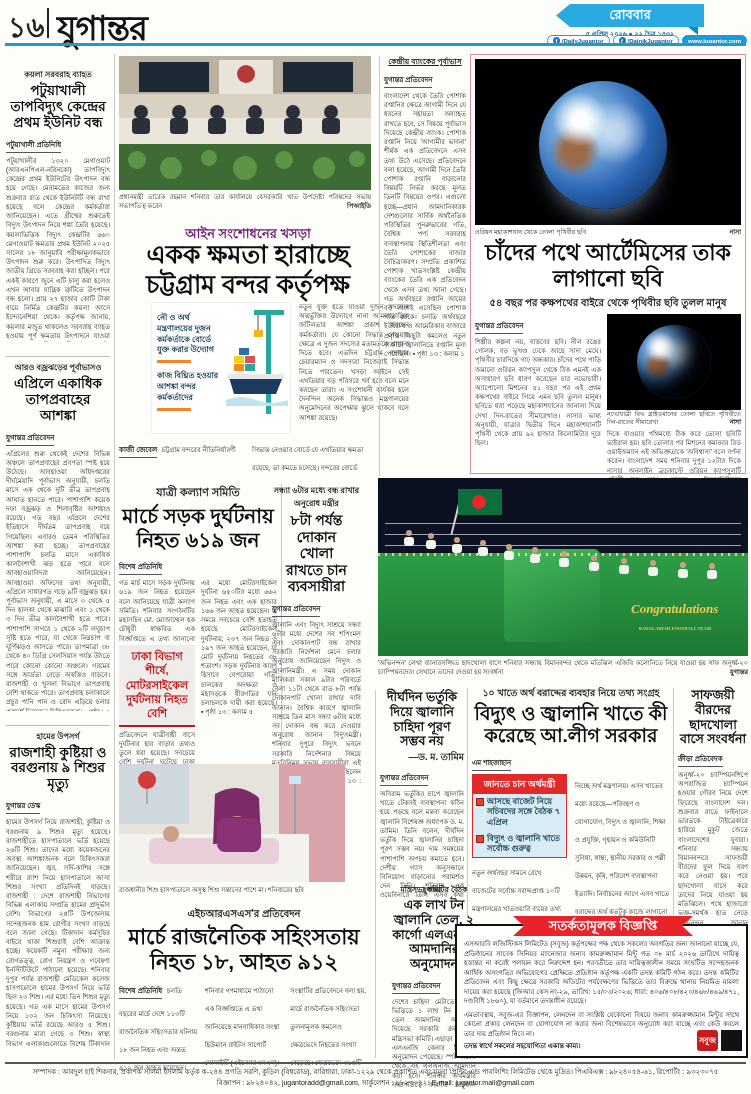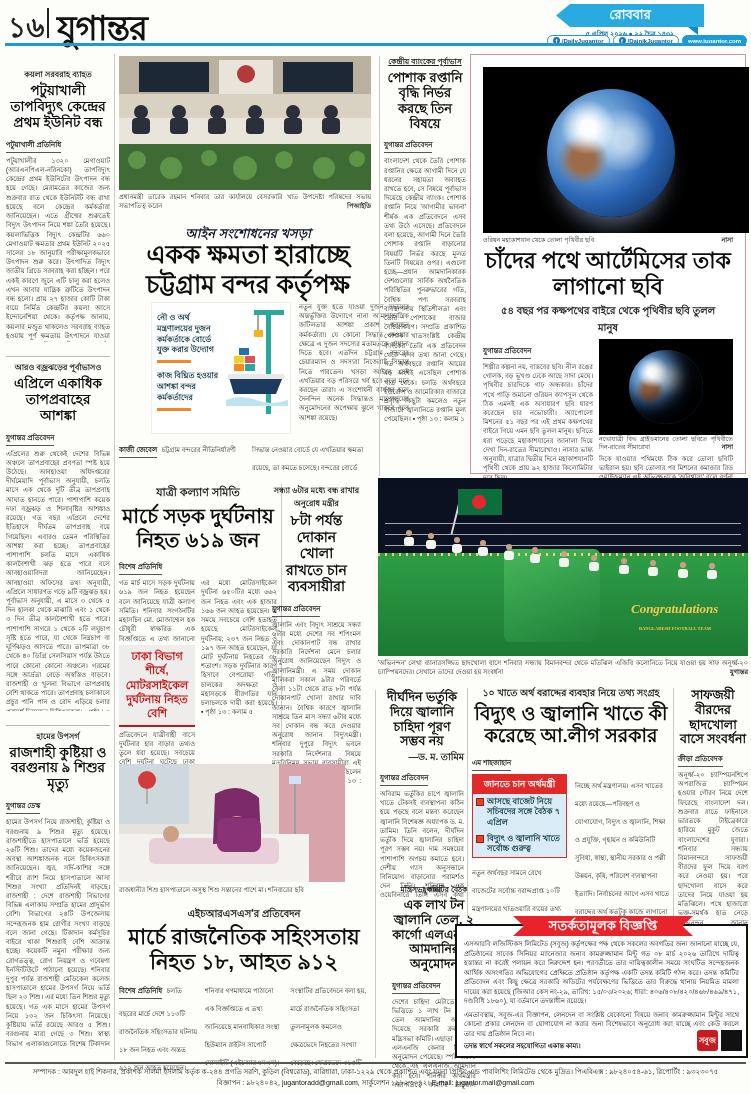--- a/index.html
+++ b/index.html
@@ -17,42 +17,42 @@
   .dateline{left:548px;top:29px;width:164px;text-align:center;font-size:6.5px;color:#0a5e8c;font-weight:bold;}
   .badges{right:4px;top:35px;display:flex;gap:3px;}
   .badge{border:1px solid #1b9ad6;border-radius:7px;font-size:6px;color:#0a5e8c;
          padding:1px 5px;display:flex;align-items:center;gap:2px;background:#fff;font-weight:bold;}
   .badge.solid{background:#1b9ad6;color:#fff;border-color:#1b9ad6;}
   .fb{width:7px;height:7px;border-radius:50%;background:#1b75bb;color:#fff;font-size:5.5px;
       display:inline-flex;align-items:center;justify-content:center;font-weight:bold;}
   .bluerule{left:5px;top:43px;width:741px;height:3px;background:#1b9ad6;}
   
   .kicker{font-weight:bold;text-align:center;color:#222;}
-  .kicker.red{color:#0f172a;font-style:italic;}
+  .kicker.red{color:#701a75;}
   .headline{font-weight:bold;text-align:center;line-height:1.18;color:#0d0d0d;}
   .byline{font-weight:bold;font-size:7px;border-bottom:1px solid #555;display:inline-block;padding-bottom:1px;margin:2px 0 3px 0;}
   .body{font-size:6.6px;line-height:1.4;text-align:justify;overflow:hidden;color:#222;}
   .cap{font-size:6.5px;line-height:1.35;text-align:justify;color:#222;}
   .credit{font-weight:bold;white-space:nowrap;}
   .vrule{background:#c9c9c9;width:1px;}
   
   .col1 .art{margin-bottom:6px;padding-top:4px;border-top:1px solid #bbb;margin-top:14px;}
   .col1 .art:first-child{border-top:none;padding-top:0;}
   .col1 .kicker{font-size:8px;}
   .col1 .headline{font-size:13.5px;margin:2px 0;}
   
   .info-box{float:left;width:138px;height:130px;margin:0 8px 2px 0;background:#fff;
             border:1px solid #eee;position:relative;}
   .info-text{position:absolute;left:5px;top:10px;width:66px;font-size:8px;font-weight:bold;color:#17404f;line-height:1.35;}
   .info-ul{width:34px;height:3px;background:#f0882a;margin:4px 0 8px 0;}
   
   .inset{background:#efecec;border-bottom:2px solid #c21616;color:#c21616;font-weight:bold;
          font-size:11px;text-align:center;padding:4px 2px;margin:3px 0;line-height:1.3;}
   
-  .artbox{left:470px;top:54px;width:276px;height:420px;border:1px solid #d98f9b;background:#fff;padding:12px;box-sizing:border-box;}
+  .artbox{left:470px;top:54px;width:276px;height:420px;border:1px solid #d98f9b;background:#fff;padding:4px;box-sizing:border-box;}
   .space{background:#000;position:relative;overflow:hidden;}
   .earth{border-radius:50%;position:absolute;
     background:
       radial-gradient(circle at 32% 30%, rgba(255,255,255,.95) 0 6%, rgba(255,255,255,0) 22%),
       radial-gradient(circle at 28% 55%, #9c6b4a 0 10%, rgba(156,107,74,0) 22%),
       radial-gradient(circle at 60% 40%, rgba(255,255,255,.55) 0 8%, rgba(255,255,255,0) 30%),
       radial-gradient(circle at 35% 35%, #cfe3f5 0%, #7fb2e0 20%, #2b66b5 55%, #173f7a 80%, #0d2448 100%);
     box-shadow:0 18px 22px -10px rgba(190,215,255,.45);}
   .capline{display:flex;justify-content:space-between;font-size:6.3px;margin:2px 0;}
   
@@ -211,21 +211,20 @@
   <div class="body" style="height:132px;">নতুন যুক্ত হতে যাওয়া দুজন সদস্যের অন্তর্ভুক্তির উদ্যোগে নানা আমলাতান্ত্রিক জটিলতার আশঙ্কা প্রকাশ করছেন কর্মকর্তারা। যে কোনো সিদ্ধান্ত নেওয়ার ক্ষেত্রে এ দুজন সদস্যের মতামতকে প্রাধান্য দিতে হবে। এতদিন চট্টগ্রাম বন্দরের চেয়ারম্যান ও সদস্যরা নিজেরাই সিদ্ধান্ত নিতে পারতেন। খসড়া আইনে সেই এখতিয়ার বড় পরিসরে খর্ব হবে বলে মনে করছেন তারা। এ সংশোধনী কার্যকর হলে দৈনন্দিন অনেক সিদ্ধান্তও মন্ত্রণালয়ের অনুমোদনের অপেক্ষায় ঝুলে থাকবে বলে আশঙ্কা রয়েছে।</div>
 </div>
 <div class="abs" style="left:119px;top:438px;width:258px;height:40px;overflow:hidden;column-count:2;column-gap:8px;">
   <span class="byline">কাজী জেবেল</span>
   <span class="body" style="display:inline;">চট্টগ্রাম বন্দরের নীতিনির্ধারণী সিদ্ধান্ত নেওয়ার বোর্ডে যে এখতিয়ার ক্ষমতা রয়েছে, তা কমতে চলেছে। বন্দরের বোর্ডে নৌপরিবহণ মন্ত্রণালয় ও অর্থ বিভাগের দুজন কর্মকর্তাকে যুক্ত করে চট্টগ্রাম বন্দর কর্তৃপক্ষ (সংশোধন) আইনের খসড়া করেছে নৌপরিবহণ মন্ত্রণালয়। খসড়া নিয়ে এ সপ্তাহে বোর্ডের বৈঠকে যে কোনো সিদ্ধান্ত নেওয়ার কথা রয়েছে। সংশ্লিষ্টরা বলছেন, সিদ্ধান্ত গ্রহণের প্রক্রিয়া দীর্ঘ হলে আমদানি-রপ্তানি কার্যক্রমে নেতিবাচক প্রভাব পড়বে। ▪ পৃষ্ঠা ১৩ : কলাম ১</span>
 </div>
 
 <div class="abs vrule" style="left:379px;top:56px;height:420px;"></div>
 <div class="abs" style="left:384px;top:56px;width:82px;">
   <div class="kicker" style="font-size:7.5px;text-decoration:underline;">কেন্দ্রীয় ব্যাংকের পূর্বাভাস</div>
-  <div class="headline" style="font-size:13px;margin:2px 0;">পোশাক রপ্তানি বৃদ্ধি নির্ভর করছে তিন বিষয়ে</div>
   <div><span class="byline">যুগান্তর প্রতিবেদন</span></div>
   <div class="body" style="height:332px;">বাংলাদেশ থেকে তৈরি পোশাক রপ্তানির ক্ষেত্রে আগামী দিনে যে ধরনের সহায়তা অব্যাহত রাখতে হবে, সে বিষয়ে পূর্বাভাস দিয়েছে কেন্দ্রীয় ব্যাংক। পোশাক রপ্তানি নিয়ে 'আগামীর ভাবনা' শীর্ষক এক প্রতিবেদনে এসব তথ্য উঠে এসেছে। প্রতিবেদনে বলা হয়েছে, আগামী দিনে তৈরি পোশাক রপ্তানি বাড়ানোর বিষয়টি নির্ভর করছে মূলত তিনটি বিষয়ের ওপর। এগুলো হচ্ছে—প্রধান আমদানিকারক দেশগুলোর সার্বিক অর্থনৈতিক পরিস্থিতির পুনরুদ্ধারের গতি, বৈশ্বিক পণ্য সরবরাহ ব্যবস্থাপনায় স্থিতিশীলতা এবং তৈরি পোশাকের বাজার বৈচিত্র্যকরণ। সম্প্রতি প্রকাশিত পোশাক খাতসংশ্লিষ্ট কেন্দ্রীয় ব্যাংকের তৈরি এক প্রতিবেদন থেকে এসব তথ্য জানা গেছে। গত অর্থবছরে রপ্তানি আয়ের বড় অংশই এসেছিল পোশাক খাত থেকে। চলতি অর্থবছরে ইউরোপ ও আমেরিকার বাজারে প্রবৃদ্ধি কিছুটা কমলেও নতুন বাজারে জ্বালানিতে রপ্তানি মূল্য পেয়েছিল। ▪ পৃষ্ঠা ১৩ : কলাম ১</div>
 </div>
 
 <div class="abs artbox">
   <div class="space" style="width:266px;height:166px;">
     <div class="earth" style="width:128px;height:128px;left:64px;top:22px;"></div>
   </div>
   <div class="capline">
     <span>ওরিয়ন মহাকাশযান থেকে তোলা পৃথিবীর ছবি</span>

